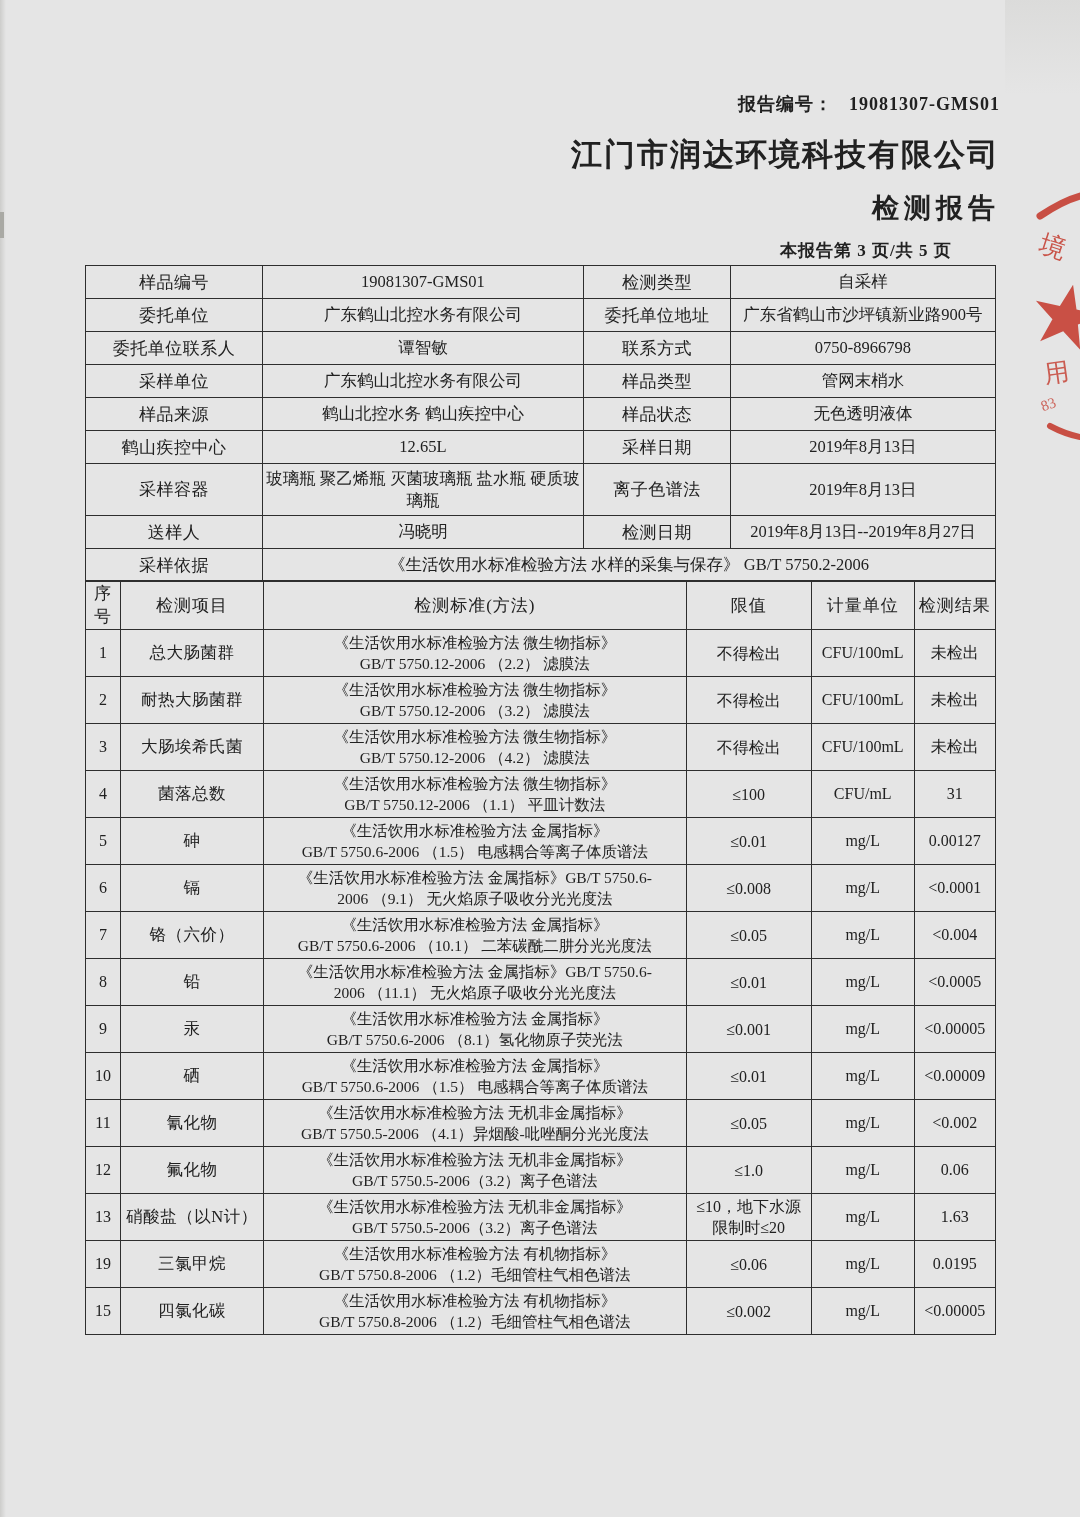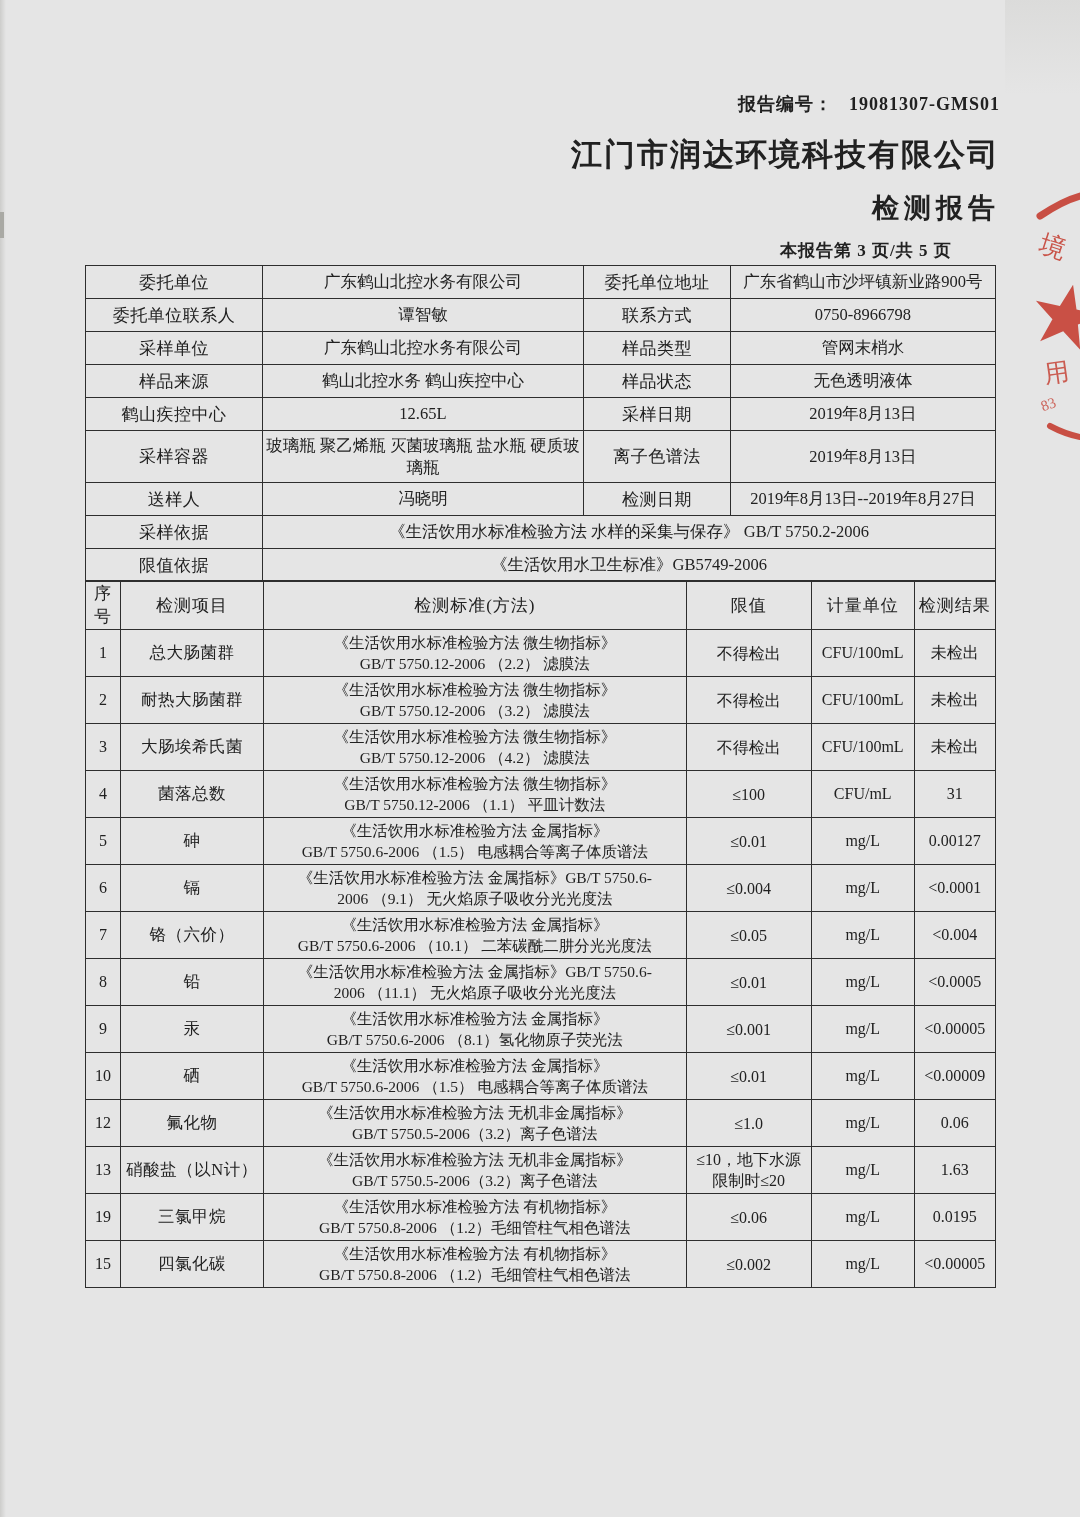--- a/index.html
+++ b/index.html
@@ -76,20 +76,26 @@
 
     <table class="info-table">
       <colgroup>
         <col style="width:19.45%">
           <col style="width:35.27%">
           <col style="width:16.15%">
           <col style="width:29.13%">
       </colgroup>
       <tbody>
 
+          <tr>
+            <td class="lbl">样品编号</td>
+            <td>19081307-GMS01</td>
+            <td class="lbl">检测类型</td>
+            <td>自采样</td>
+          </tr>
 
           <tr>
             <td class="lbl">委托单位</td>
             <td>广东鹤山北控水务有限公司</td>
             <td class="lbl">委托单位地址</td>
             <td>广东省鹤山市沙坪镇新业路900号</td>
           </tr>
 
           <tr>
             <td class="lbl">委托单位联系人</td>
@@ -134,24 +140,20 @@
           </tr>
 
       </tbody>
       <tbody>
 
           <tr>
             <td class="lbl">采样依据</td>
             <td colspan="3">《生活饮用水标准检验方法 水样的采集与保存》 GB/T 5750.2-2006</td>
           </tr>
 
-          <tr>
-            <td class="lbl">限值依据</td>
-            <td colspan="3">《生活饮用水卫生标准》GB5749-2006</td>
-          </tr>
 
       </tbody>
     </table>
 
     <table class="results-table">
       <colgroup>
         <col style="width:3.85%">
           <col style="width:15.71%">
           <col style="width:46.45%">
         <col style="width:13.74%">
@@ -218,21 +220,21 @@
             <td class="c-limit pre">≤0.01</td>
             <td class="c-unit">mg/L</td>
             <td class="c-result">0.00127</td>
           </tr>
 
           <tr>
             <td class="c-no">6</td>
             <td class="c-item">镉</td>
             <td class="c-method pre">《生活饮用水标准检验方法 金属指标》GB/T 5750.6-
 2006 （9.1） 无火焰原子吸收分光光度法</td>
-            <td class="c-limit pre">≤0.004</td>
+            <td class="c-limit pre">≤0.008</td>
             <td class="c-unit">mg/L</td>
             <td class="c-result">&lt;0.0001</td>
           </tr>
 
           <tr>
             <td class="c-no">7</td>
             <td class="c-item">铬（六价）</td>
             <td class="c-method pre">《生活饮用水标准检验方法 金属指标》
 GB/T 5750.6-2006 （10.1） 二苯碳酰二肼分光光度法</td>
             <td class="c-limit pre">≤0.05</td>
@@ -263,20 +265,29 @@
           <tr>
             <td class="c-no">10</td>
             <td class="c-item">硒</td>
             <td class="c-method pre">《生活饮用水标准检验方法 金属指标》
 GB/T 5750.6-2006 （1.5） 电感耦合等离子体质谱法</td>
             <td class="c-limit pre">≤0.01</td>
             <td class="c-unit">mg/L</td>
             <td class="c-result">&lt;0.00009</td>
           </tr>
 
+          <tr>
+            <td class="c-no">11</td>
+            <td class="c-item">氰化物</td>
+            <td class="c-method pre">《生活饮用水标准检验方法 无机非金属指标》
+GB/T 5750.5-2006 （4.1）异烟酸-吡唑酮分光光度法</td>
+            <td class="c-limit pre">≤0.05</td>
+            <td class="c-unit">mg/L</td>
+            <td class="c-result">&lt;0.002</td>
+          </tr>
 
           <tr>
             <td class="c-no">12</td>
             <td class="c-item">氟化物</td>
             <td class="c-method pre">《生活饮用水标准检验方法 无机非金属指标》
 GB/T 5750.5-2006（3.2）离子色谱法</td>
             <td class="c-limit pre">≤1.0</td>
             <td class="c-unit">mg/L</td>
             <td class="c-result">0.06</td>
           </tr>

